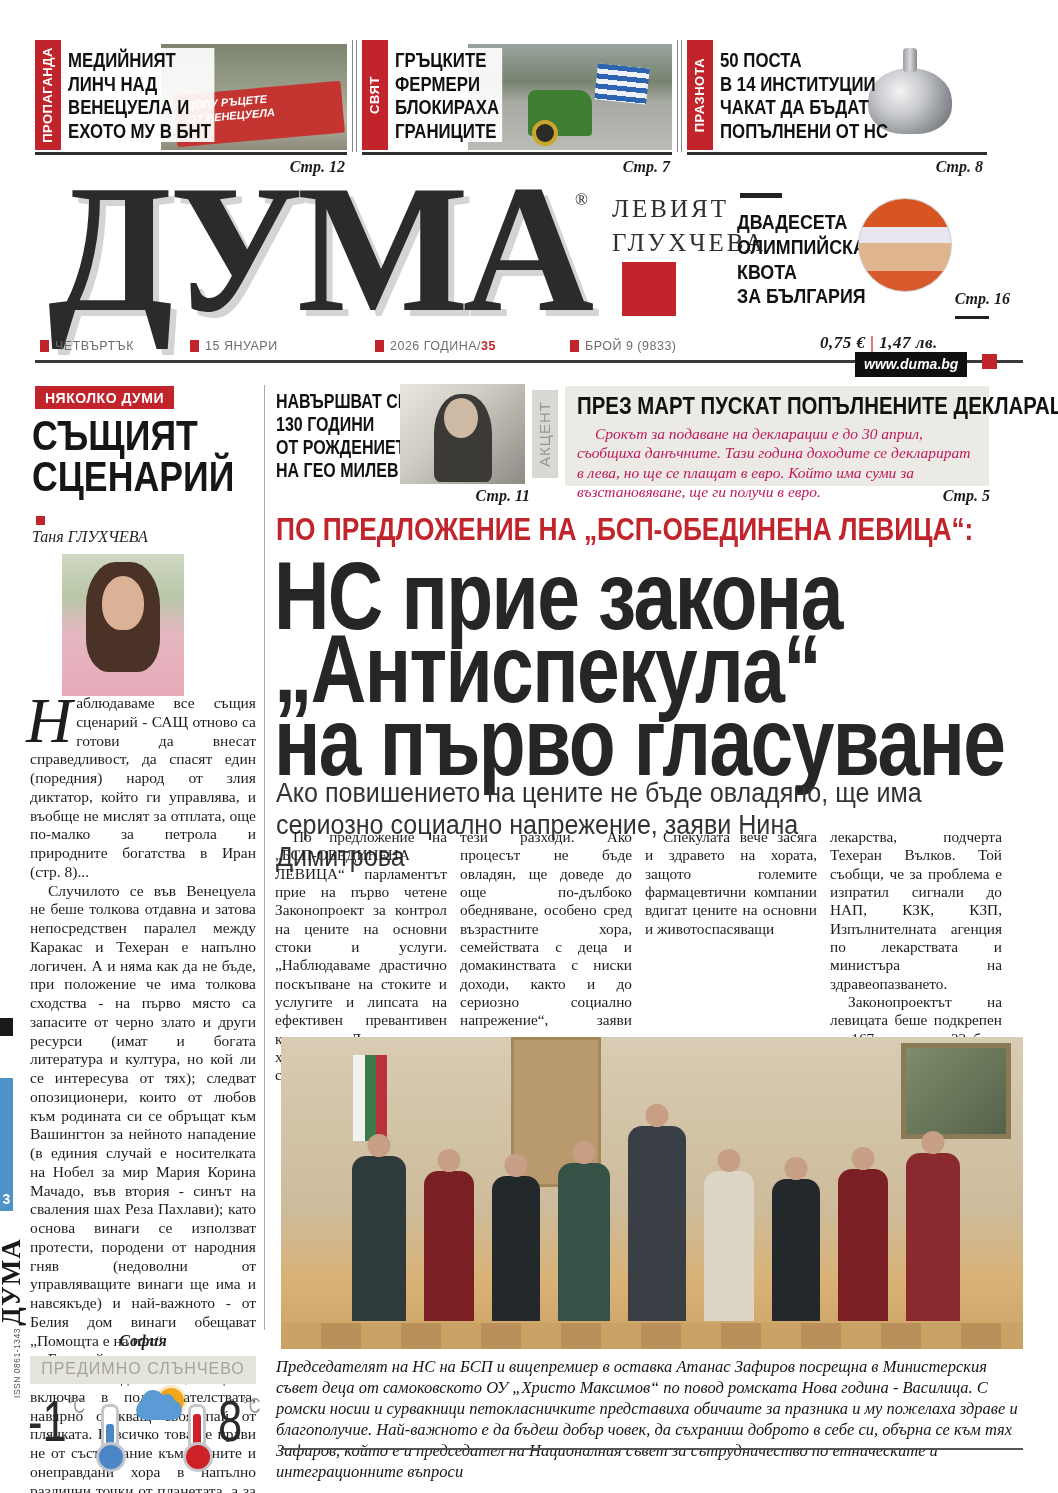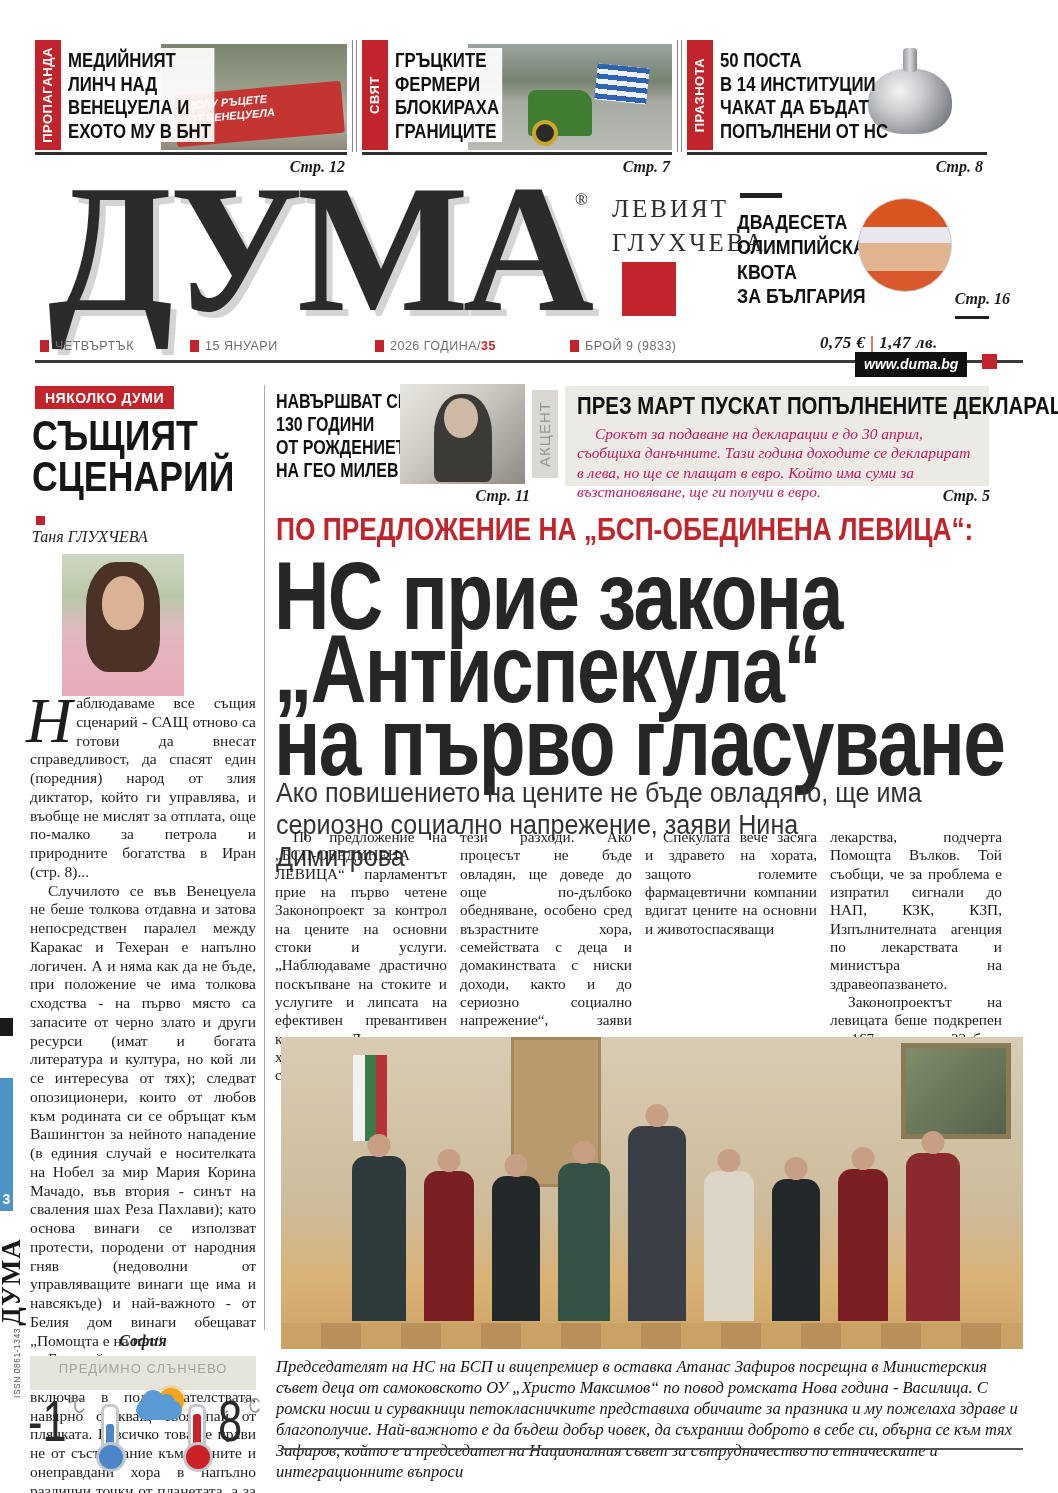--- a/index.html
+++ b/index.html
@@ -135,21 +135,21 @@
     <div class="abs" style="left:24px;top:8px;width:74px;height:110px;border-radius:40% 40% 30% 30%;background:#4a3326;"></div>
     <div class="abs" style="left:40px;top:22px;width:42px;height:54px;border-radius:50% 50% 45% 45%;background:#dcb296;"></div>
   </div>
   <div class="abs serif just" style="left:30px;top:694px;width:226px;font-size:15.5px;line-height:1.21;color:#1d1d1d;">
     <p style="margin:0;"><span class="serif" style="float:left;font-style:italic;font-size:64px;line-height:.78;margin:2px 4px 0 -4px;">Н</span><span>аблюдаваме все същия сценарий - САЩ отново са готови да внесат справедливост, да спасят един (поредния) народ от злия диктатор, който ги управлява, и въобще не мислят за отплата, още по-малко за петрола и природните богатства в Иран (стр. 8)...</span></p>
     <p style="margin:0;text-indent:18px;">Случилото се във Венецуела не беше толкова отдавна и затова непосредствен паралел между Каракас и Техеран е напълно логичен. А и няма как да не бъде, при положение че има толкова сходства - на първо място са запасите от черно злато и други ресурси (имат и богата литература и култура, но кой ли се интересува от тях); следват опозиционери, които от любов към родината си се обръщат към Вашингтон за нейното нападение (в единия случай е носителката на Нобел за мир Мария Корина Мачадо, във втория - синът на сваления шах Реза Пахлави); като основа винаги се използват протести, породени от народния гняв (недоволни от управляващите винаги ще има и навсякъде) и най-важното - от Белия дом винаги обещават „Помощта е на път“.</p>
     <p style="margin:0;text-indent:18px;">Европейският съюз, да не остане на заден план, също се включва в подстрекателствата, навярно очакващ своя пай от плячката. И всичко това се прави не от състрадание към бедните и онеправдани хора в напълно различни точки от планетата, а за да се отклони вниманието от проблемите в самия ЕС, в самите Щати.</p>
   </div>
   <div class="abs serif" style="left:30px;top:1332px;width:226px;text-align:center;font-weight:bold;font-style:italic;font-size:16px;">София</div>
 
-  <div class="abs" style="left:30px;top:1356px;width:226px;height:34px;background:#e6e5dd;color:#a6a59b;font-size:13px;letter-spacing:1px;text-align:center;line-height:26px;">
+  <div class="abs" style="left:30px;top:1356px;width:226px;height:28px;background:#e6e5dd;color:#a6a59b;font-size:16px;letter-spacing:1px;text-align:center;line-height:26px;">
     <span>ПРЕДИМНО СЛЪНЧЕВО</span>
   </div>
   <div class="abs" style="left:28px;top:1392px;font-size:58px;line-height:1;color:#2a2a2a;transform:scaleX(.75);transform-origin:left top;">
     <span>-1</span><span style="font-size:22px;vertical-align:28px;color:#9a9a9a;">°C</span>
   </div>
   <div>
     <div class="thermo-stem" style="left:101px;top:1404px;"></div>
     <div class="abs" style="left:106px;top:1424px;width:8px;height:22px;background:#4d86c6;border-radius:3px;"></div>
     <div class="thermo-bulb" style="left:96px;top:1442px;background:#4d86c6;border:3px solid #c3c7cd;"></div>
   </div>
@@ -211,21 +211,21 @@
     <p style="text-indent:18px;">По предложение на „БСП-ОБЕДИНЕНА ЛЕВИЦА“ парламентът прие на първо четене Законопроект за контрол на цените на основни стоки и услуги. „Наблюдаваме драстично поскъпване на стоките и услугите и липсата на ефективен превантивен контрол. Доходите на хората не се увеличават съразмерно с</p>
   </div>
   <div class="abs serif just colhead" style="left:460px;top:828px;width:172px;font-size:15.3px;line-height:1.2;color:#1d1d1d;">
     <p>тези разходи. Ако процесът не бъде овладян, ще доведе до още по-дълбоко обедняване, особено сред възрастните хора, семействата с деца и домакинствата с ниски доходи, както и до сериозно социално напрежение“, заяви депутатът от левицата Нина Димитрова.</p>
     <p style="text-indent:18px;">„Имаме нужда от силна държава, която застава зад</p>
   </div>
   <div class="abs serif just colhead" style="left:645px;top:828px;width:172px;font-size:15.3px;line-height:1.2;color:#1d1d1d;">
     <p style="text-indent:18px;">Спекулата вече засяга и здравето на хората, защото големите фармацевтични компании вдигат цените на основни и животоспасяващи</p>
   </div>
   <div class="abs serif just colhead" style="left:830px;top:828px;width:172px;font-size:15.3px;line-height:1.2;color:#1d1d1d;">
-    <p>лекарства, подчерта Помощта Вълков. Той съобщи, че за проблема е изпратил сигнали до НАП, КЗК, КЗП, Изпълнителната агенция по лекарствата и министъра на здравеопазването.</p>
+    <p>лекарства, подчерта Техеран Вълков. Той съобщи, че за проблема е изпратил сигнали до НАП, КЗК, КЗП, Изпълнителната агенция по лекарствата и министъра на здравеопазването.</p>
     <p style="text-indent:18px;">Законопроектът на левицата беше подкрепен от 167 депутати, 22 бяха против, а двама се въздържаха.</p>
     <div class="pageref">Стр. 5</div>
   </div>
 
   <div class="abs photo" style="left:281px;top:1037px;width:742px;height:312px;background:linear-gradient(180deg,#d9ccb4 0%,#cdbb9b 55%,#d9b276 78%,#caa265 100%);">
     <div class="abs" style="left:72px;top:18px;width:34px;height:86px;background:linear-gradient(90deg,#f2f2ee 0 34%,#3d7a49 34% 67%,#b8323a 67%);"></div>
     <div class="abs" style="left:230px;top:0;width:90px;height:150px;background:#b99a6e;border:3px solid #a5875c;box-sizing:border-box;"></div>
     <div class="abs" style="left:620px;top:6px;width:110px;height:96px;background:linear-gradient(135deg,#7e8d6a,#55624a);border:5px solid #8a7a55;box-sizing:border-box;"></div>
     <div class="abs" style="left:30px;bottom:28px;width:690px;height:215px;display:flex;align-items:flex-end;gap:18px;justify-content:center;">
       <div class="fig" style="width:54px;height:165px;background:#2e3a3c;"></div>

